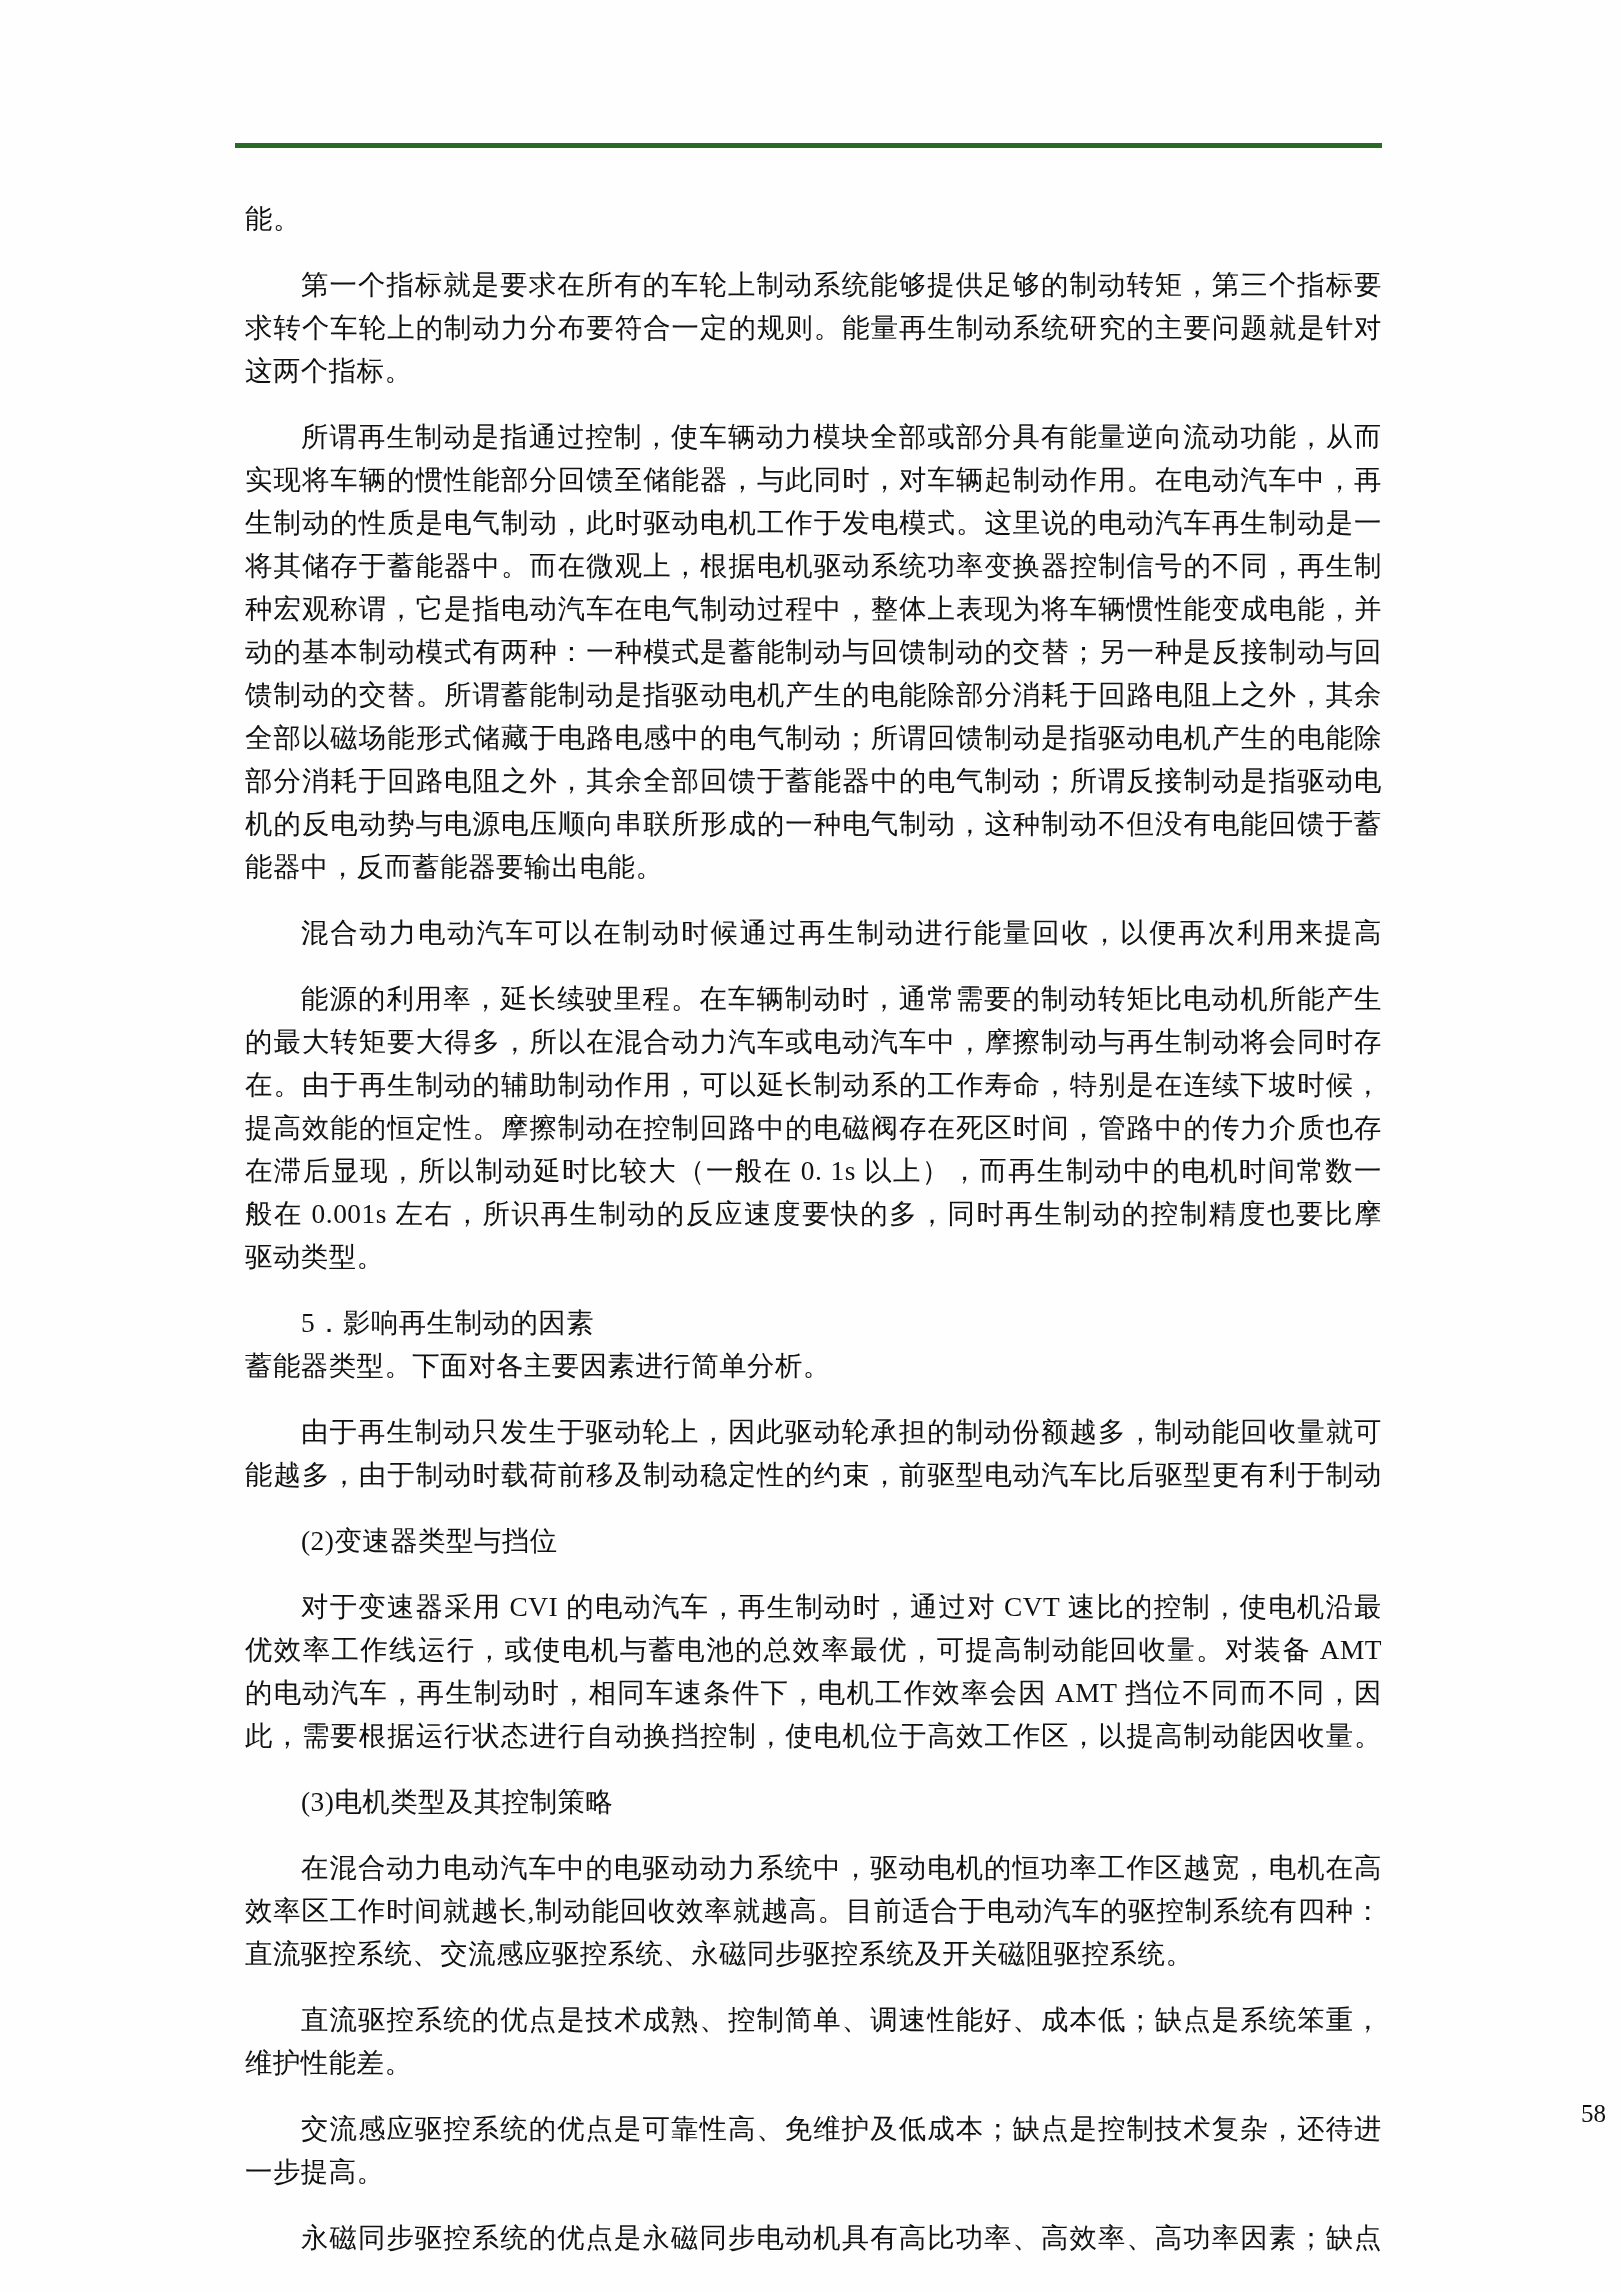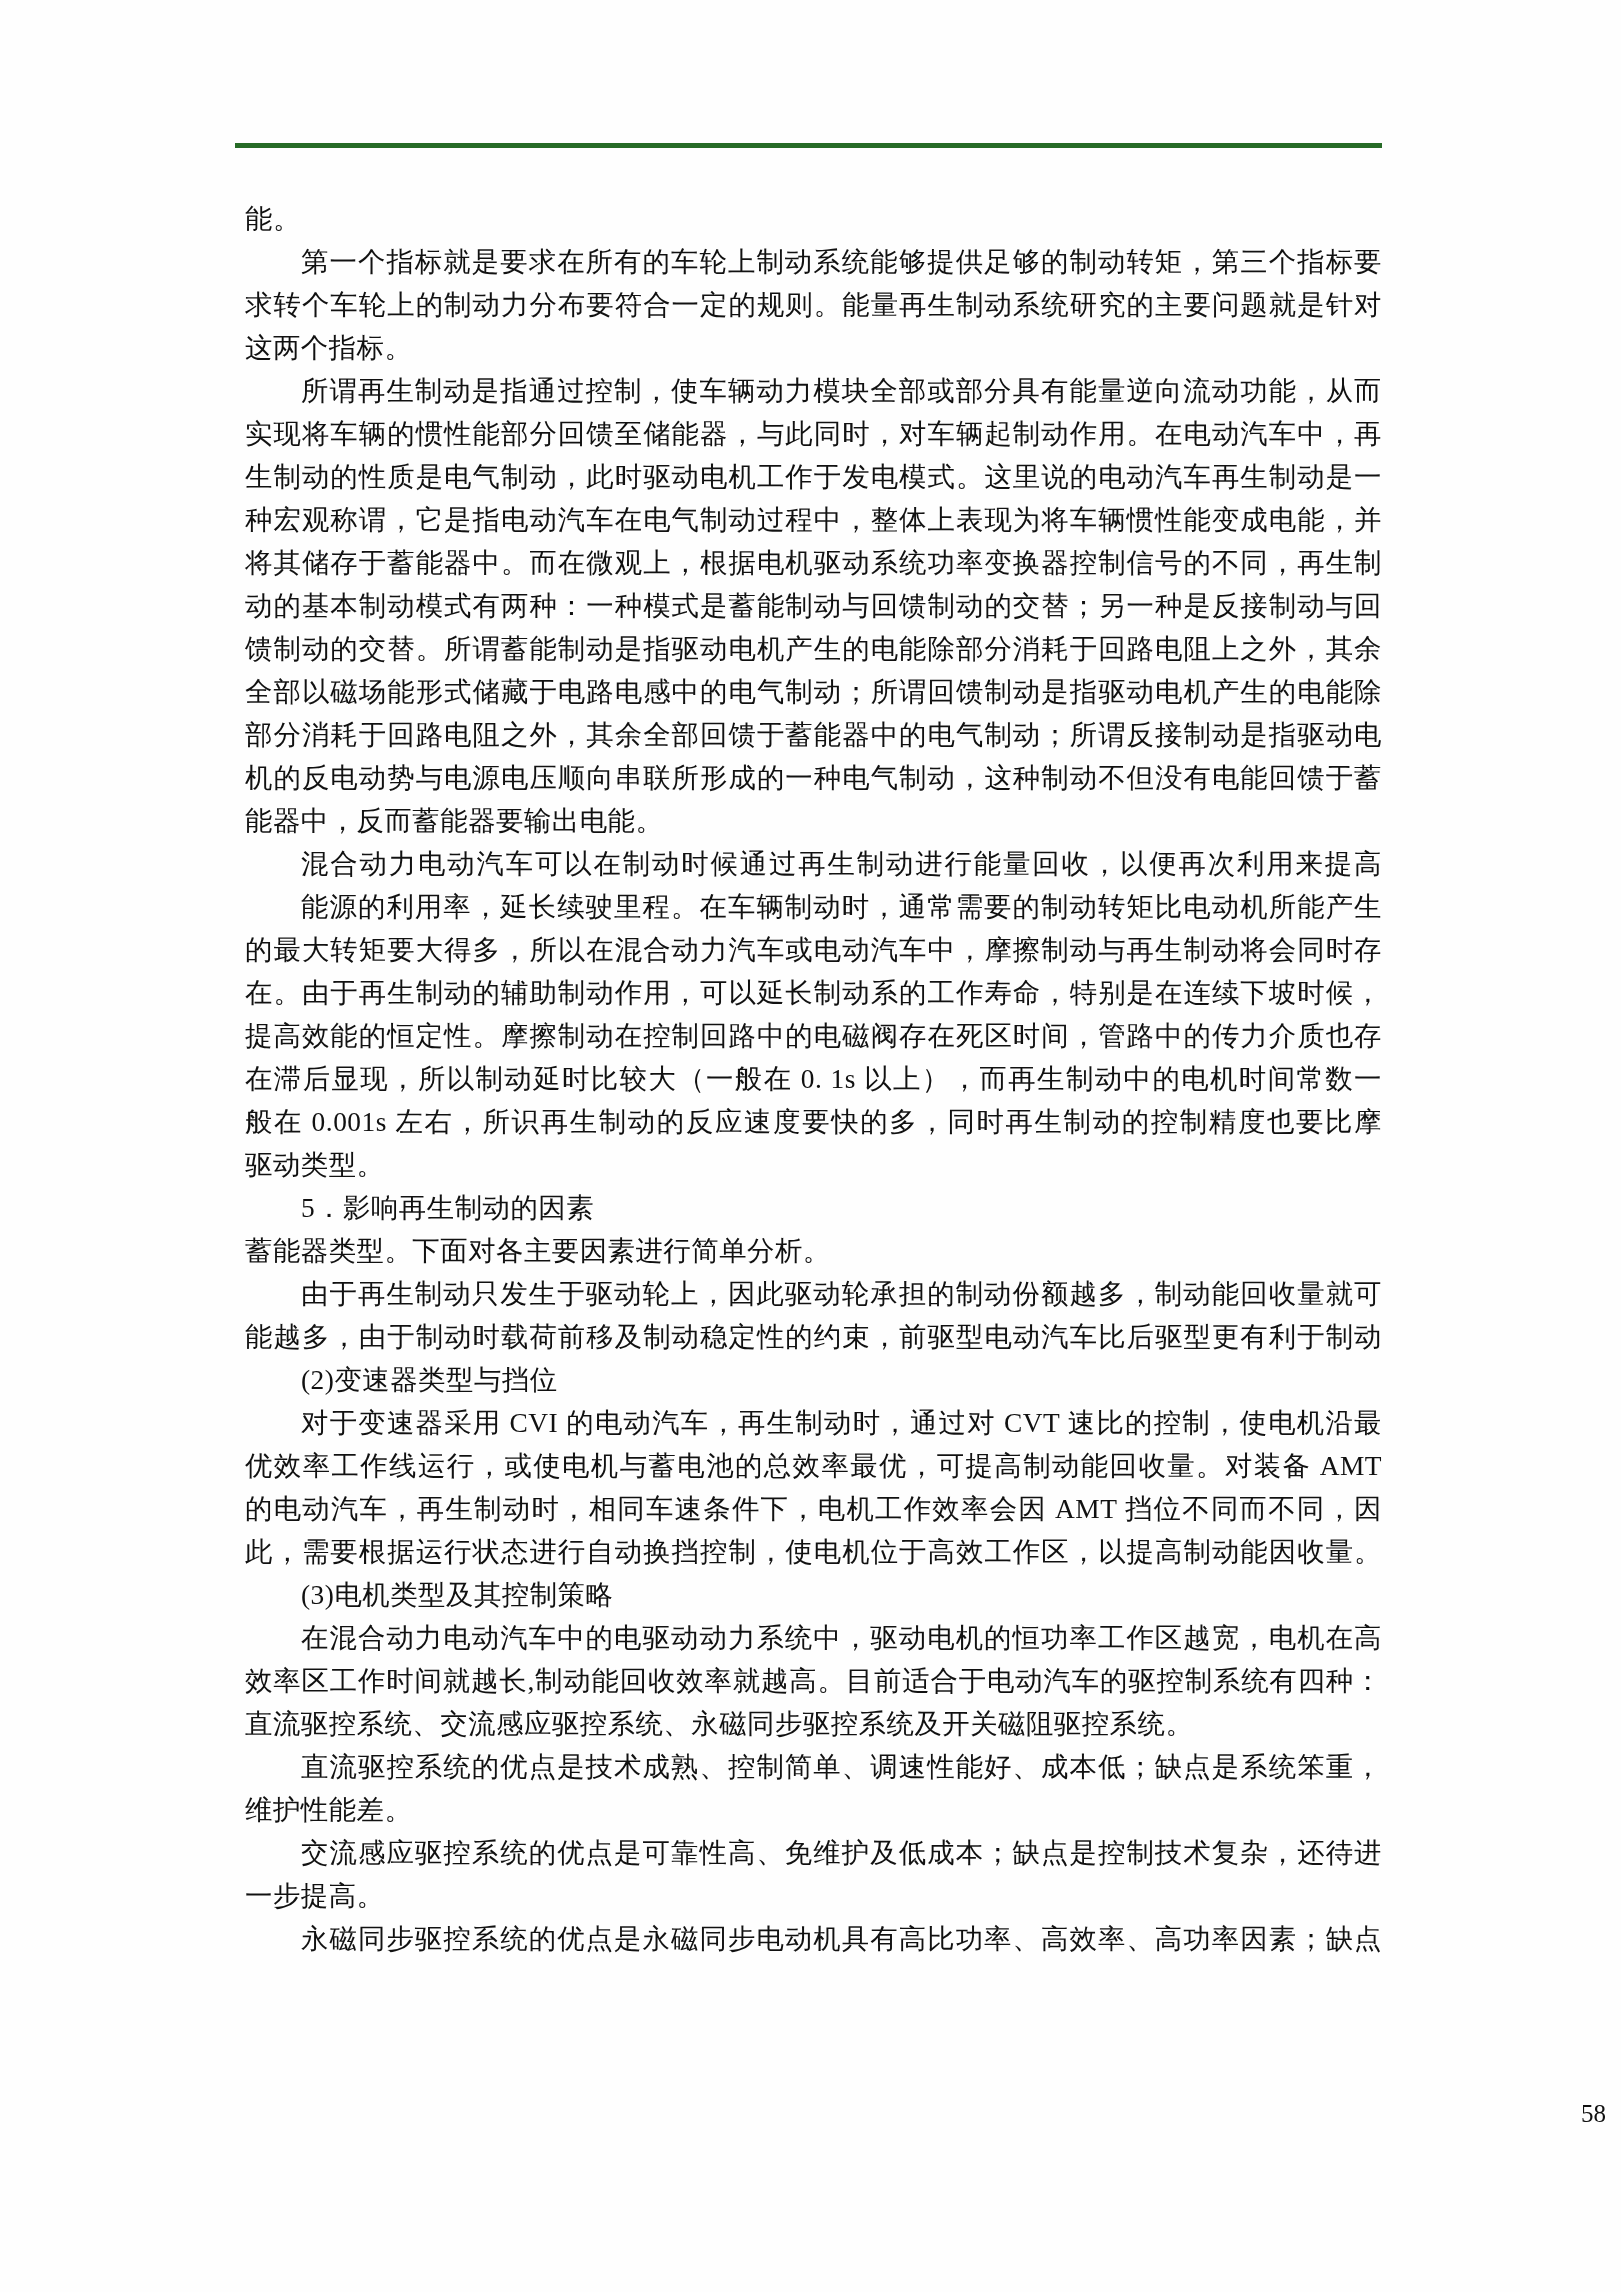--- a/index.html
+++ b/index.html
@@ -39,20 +39,21 @@
     white-space: pre-wrap;
     text-align: left;
   }
   .line.justify {
     text-align: justify;
     text-align-last: justify;
     text-justify: inter-ideograph;
   }
   .line.indent {
     padding-left: 56px;
+    margin-top: 23px;
   }
   .page-number {
     position: absolute;
     left: 0;
     top: 2094px;
     width: 1606px;
     text-align: right;
     font-size: 25px;
     line-height: 39px;
   }
@@ -63,22 +64,22 @@
 <div class="page">
   <div class="header-rule" style="background: rgb(39, 107, 39);"></div>
   <div class="body-text">
       <div class="line">能。</div>
       <div class="line indent justify">第一个指标就是要求在所有的车轮上制动系统能够提供足够的制动转矩，第三个指标要</div>
       <div class="line justify">求转个车轮上的制动力分布要符合一定的规则。能量再生制动系统研究的主要问题就是针对</div>
       <div class="line">这两个指标。</div>
       <div class="line indent justify">所谓再生制动是指通过控制，使车辆动力模块全部或部分具有能量逆向流动功能，从而</div>
       <div class="line justify">实现将车辆的惯性能部分回馈至储能器，与此同时，对车辆起制动作用。在电动汽车中，再</div>
       <div class="line justify">生制动的性质是电气制动，此时驱动电机工作于发电模式。这里说的电动汽车再生制动是一</div>
+      <div class="line justify">将其储存于蓄能器中。而在微观上，根据电机驱动系统功率变换器控制信号的不同，再生制</div>
       <div class="line justify">种宏观称谓，它是指电动汽车在电气制动过程中，整体上表现为将车辆惯性能变成电能，并</div>
-      <div class="line justify">将其储存于蓄能器中。而在微观上，根据电机驱动系统功率变换器控制信号的不同，再生制</div>
       <div class="line justify">动的基本制动模式有两种：一种模式是蓄能制动与回馈制动的交替；另一种是反接制动与回</div>
       <div class="line justify">馈制动的交替。所谓蓄能制动是指驱动电机产生的电能除部分消耗于回路电阻上之外，其余</div>
       <div class="line justify">全部以磁场能形式储藏于电路电感中的电气制动；所谓回馈制动是指驱动电机产生的电能除</div>
       <div class="line justify">部分消耗于回路电阻之外，其余全部回馈于蓄能器中的电气制动；所谓反接制动是指驱动电</div>
       <div class="line justify">机的反电动势与电源电压顺向串联所形成的一种电气制动，这种制动不但没有电能回馈于蓄</div>
       <div class="line">能器中，反而蓄能器要输出电能。</div>
       <div class="line indent justify">混合动力电动汽车可以在制动时候通过再生制动进行能量回收，以便再次利用来提高</div>
       <div class="line indent justify">能源的利用率，延长续驶里程。在车辆制动时，通常需要的制动转矩比电动机所能产生</div>
       <div class="line justify">的最大转矩要大得多，所以在混合动力汽车或电动汽车中，摩擦制动与再生制动将会同时存</div>
       <div class="line justify">在。由于再生制动的辅助制动作用，可以延长制动系的工作寿命，特别是在连续下坡时候，</div>

